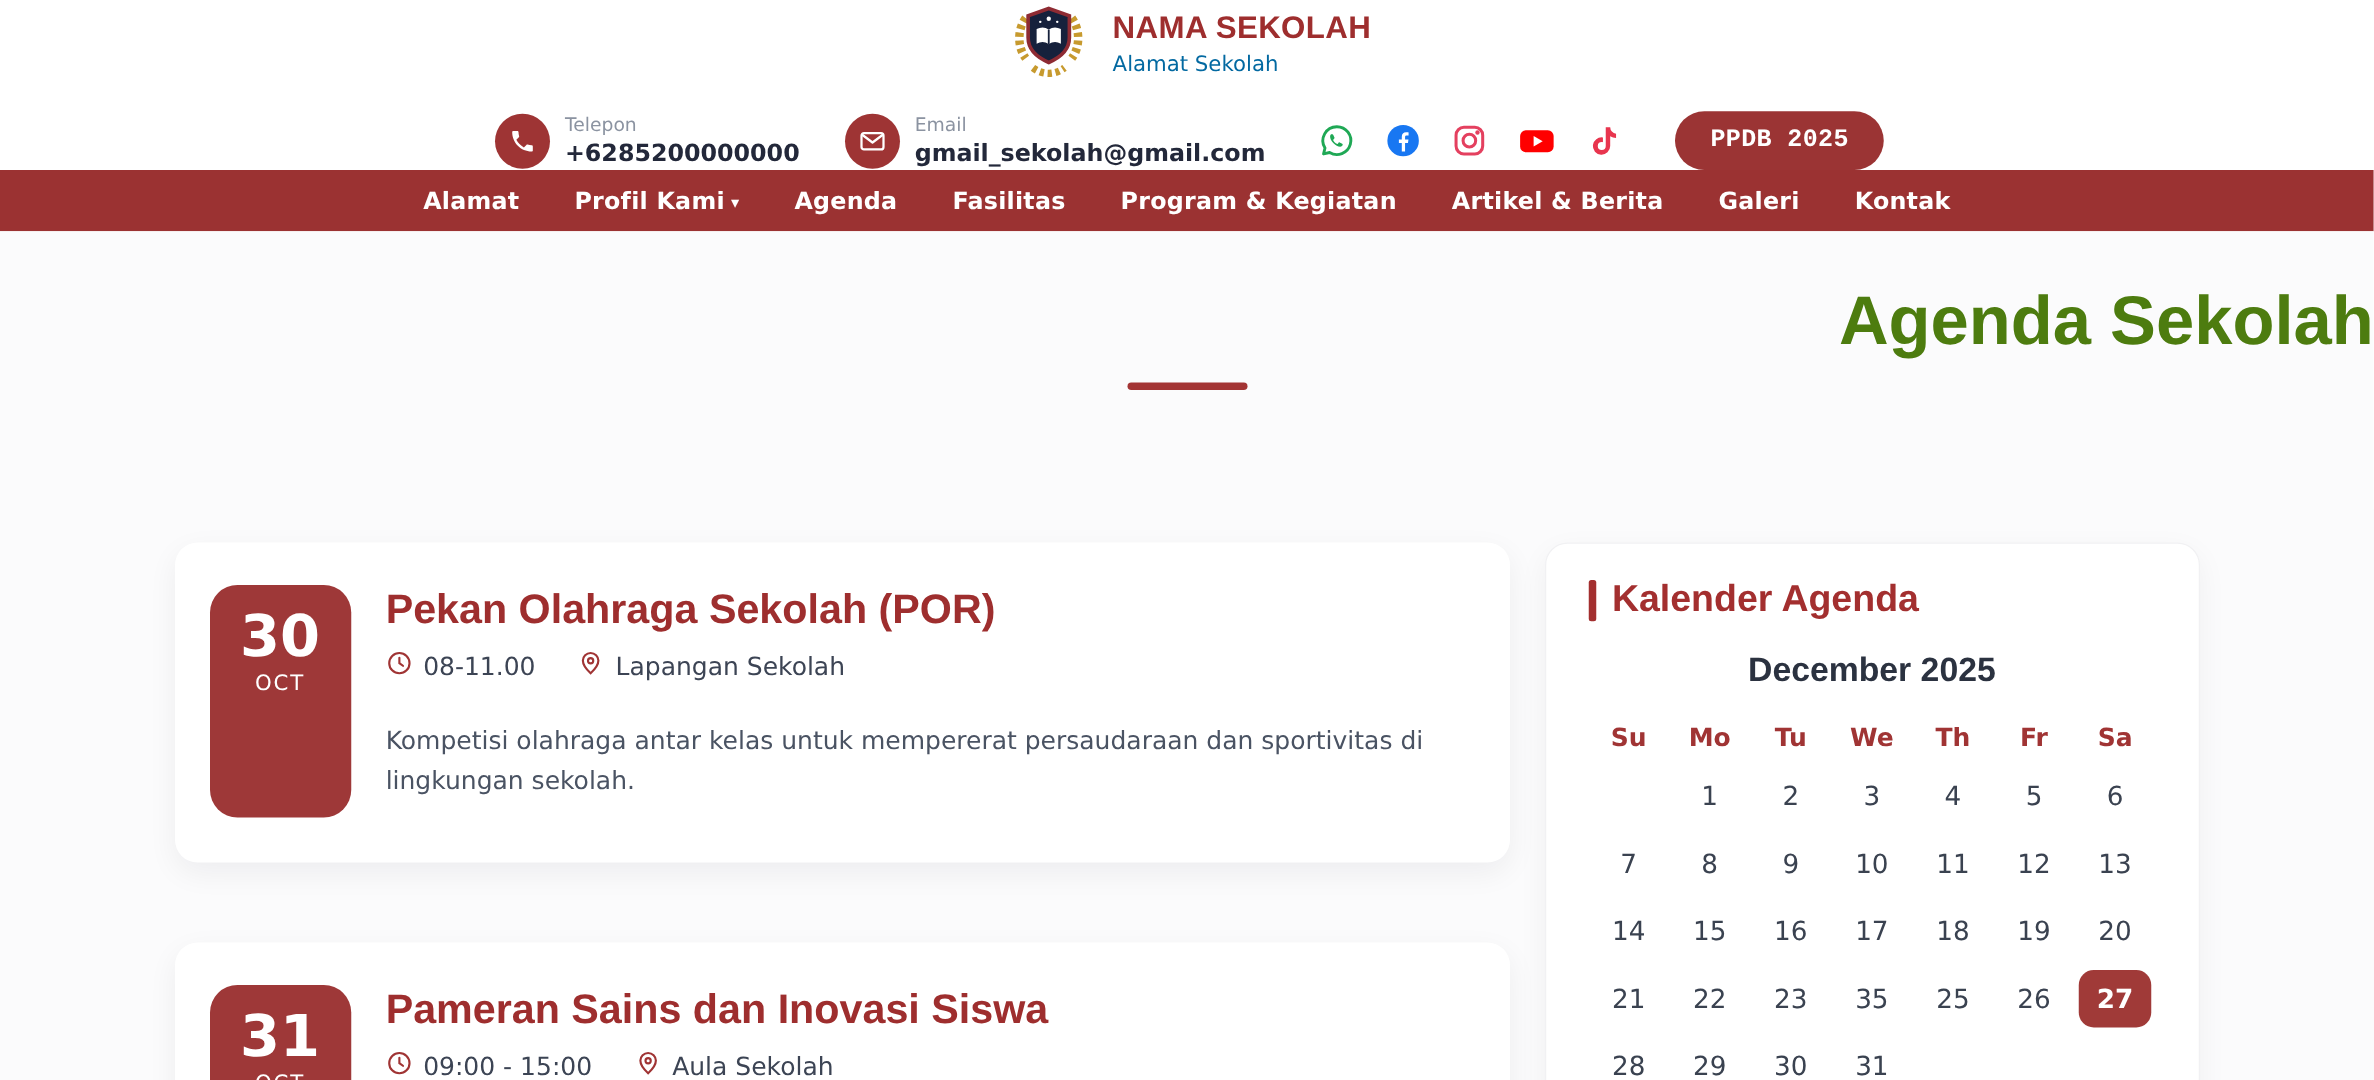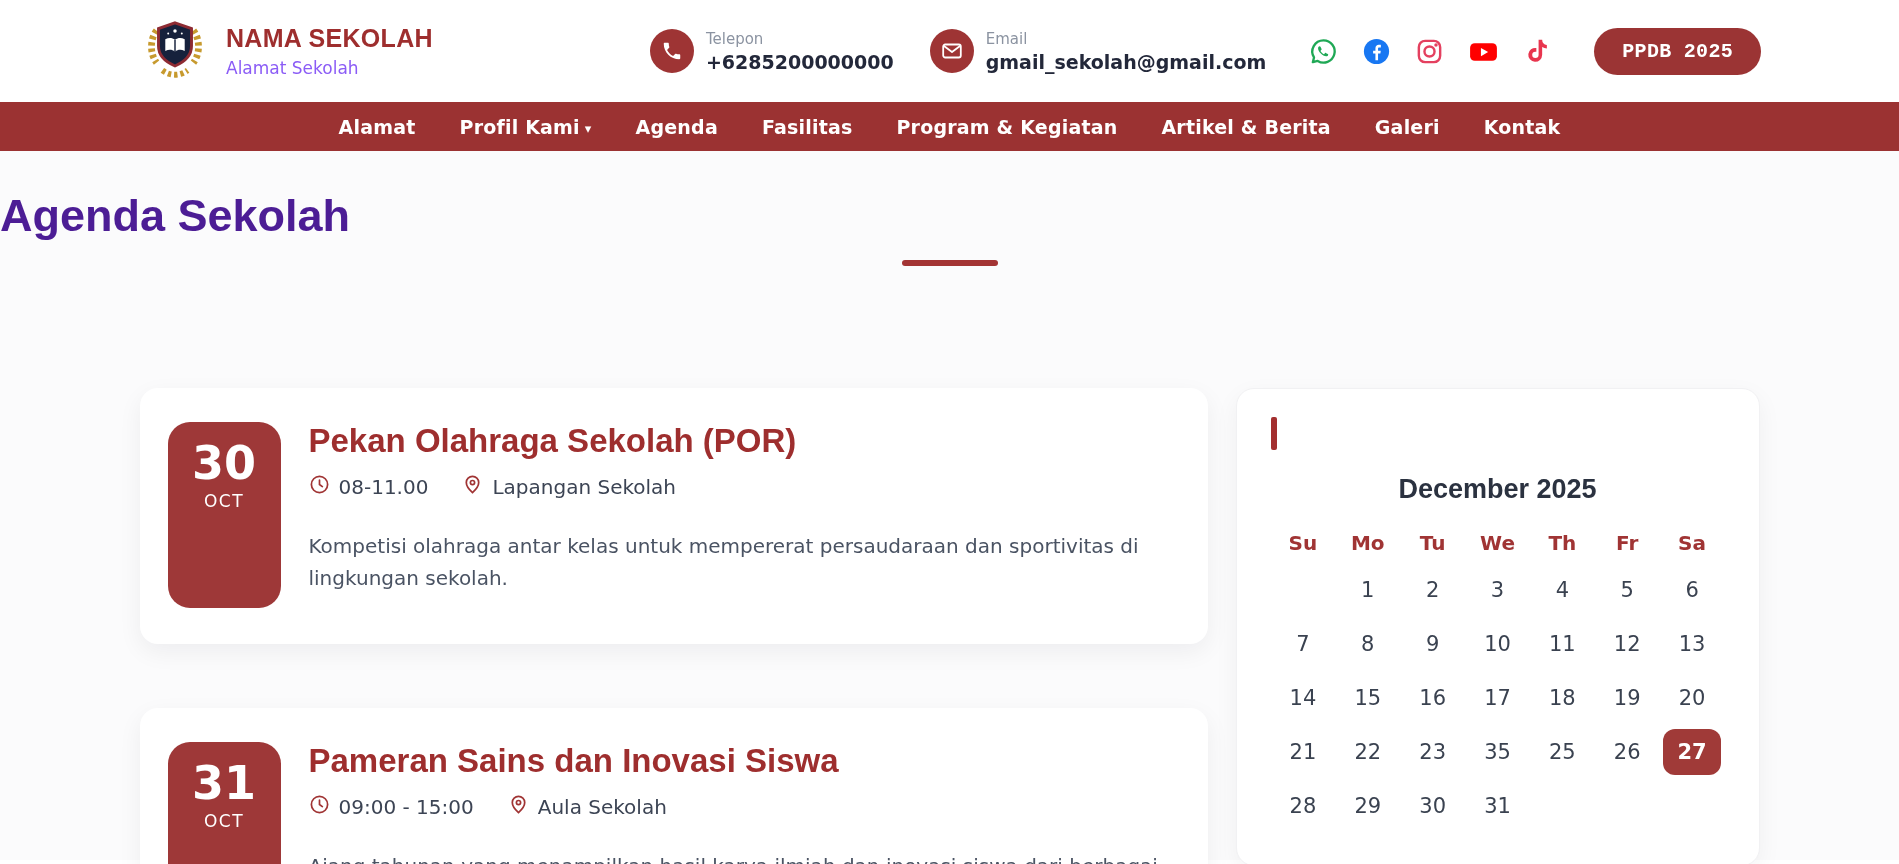--- a/index.html
+++ b/index.html
@@ -1,25 +1,25 @@
 <!DOCTYPE html>
 <html><head>
 <meta charset="utf-8">
 <style>
   * { margin:0; padding:0; box-sizing:border-box; }
   html,body { width:1899px; height:864px; overflow:hidden; background:#fff;
               font-family:"DejaVu Sans", sans-serif; }
 
   
-  .topbar { height:102px; background:#fff; display:flex; align-items:center;
-            justify-content:space-between; padding:0 138px 0 142px; }
+  .topbar { height:136px; background:#fff; display:flex; align-items:center;
+            justify-content:space-between; padding:0 138px 0 142px;flex-direction:column; }
   .brand { display:flex; align-items:center; gap:18px; cursor:pointer; }
   .brand-name { font-family:"Liberation Sans", sans-serif; font-size:25px; font-weight:bold;
                 color:#9E2E2E; letter-spacing:.3px; }
-  .brand-addr { font-size:17px; color:#8b5cf6; margin-top:5px; }
+  .brand-addr { font-size:17px; color:#0369a1; margin-top:5px; }
 
   .topbar-right { display:flex; align-items:center; gap:36px; }
   .contact { display:flex; align-items:center; gap:12px; cursor:pointer; }
   .c-icon { width:44px; height:44px; border-radius:50%; background:#9E3434;
             display:flex; align-items:center; justify-content:center; flex:0 0 auto; }
   .c-label { font-size:15px; color:#8B93A1; }
   .c-value { font-size:19px; font-weight:bold; color:#23283A; margin-top:3px; }
 
   .socials { display:flex; align-items:center; gap:22px; margin-left:6px; }
   .socials a { display:flex; cursor:pointer; }
@@ -30,22 +30,22 @@
 
   
   .navbar { height:49px; background:#9B3232; display:flex; align-items:center;
             justify-content:center; gap:44px; }
   .navbar a { color:#fff; text-decoration:none; font-size:19px; font-weight:bold;
               letter-spacing:.2px; cursor:pointer; white-space:nowrap; }
   .caret { font-size:13px; margin-left:5px; display:inline-block; transform:translateY(-1px); }
 
   
   main { background:#FBFBFC; height:709px; padding-top:39px; }
-  .page-title { text-align:left; font-family:"Liberation Sans", sans-serif;
-                font-size:45px; font-weight:bold; color:#4c1d95; }
+  .page-title { text-align:right; font-family:"Liberation Sans", sans-serif;
+                font-size:55px; font-weight:bold; color:#4d7c0f; }
   .title-underline { width:96px; height:6px; border-radius:3px; background:#A33434;
                      margin:18px auto 0; }
 
   .content { width:1620px; margin:122px auto 0; display:flex; gap:28px; align-items:flex-start; }
 
   
   .events-col { flex:1; min-width:0; }
   .event-card { background:#fff; border-radius:18px; padding:34px 36px 36px 28px;
                 box-shadow:0 8px 24px rgba(15,23,42,.06); display:flex; gap:28px; }
   .event-card + .event-card { margin-top:64px; }
@@ -246,20 +246,21 @@
           </div>
           <p class="event-desc">Ajang tahunan yang menampilkan hasil karya ilmiah dan inovasi siswa dari berbagai jurusan.</p>
         </div>
       </article>
 
     </div>
 
     <aside class="calendar-card">
       <div class="cal-header">
         <span class="cal-bar"></span>
+        <span class="cal-title">Kalender Agenda</span>
       </div>
       <div class="cal-month">December 2025</div>
       <div class="cal-weekdays">
         <span>Su</span>
         <span>Mo</span>
         <span>Tu</span>
         <span>We</span>
         <span>Th</span>
         <span>Fr</span>
         <span>Sa</span>

